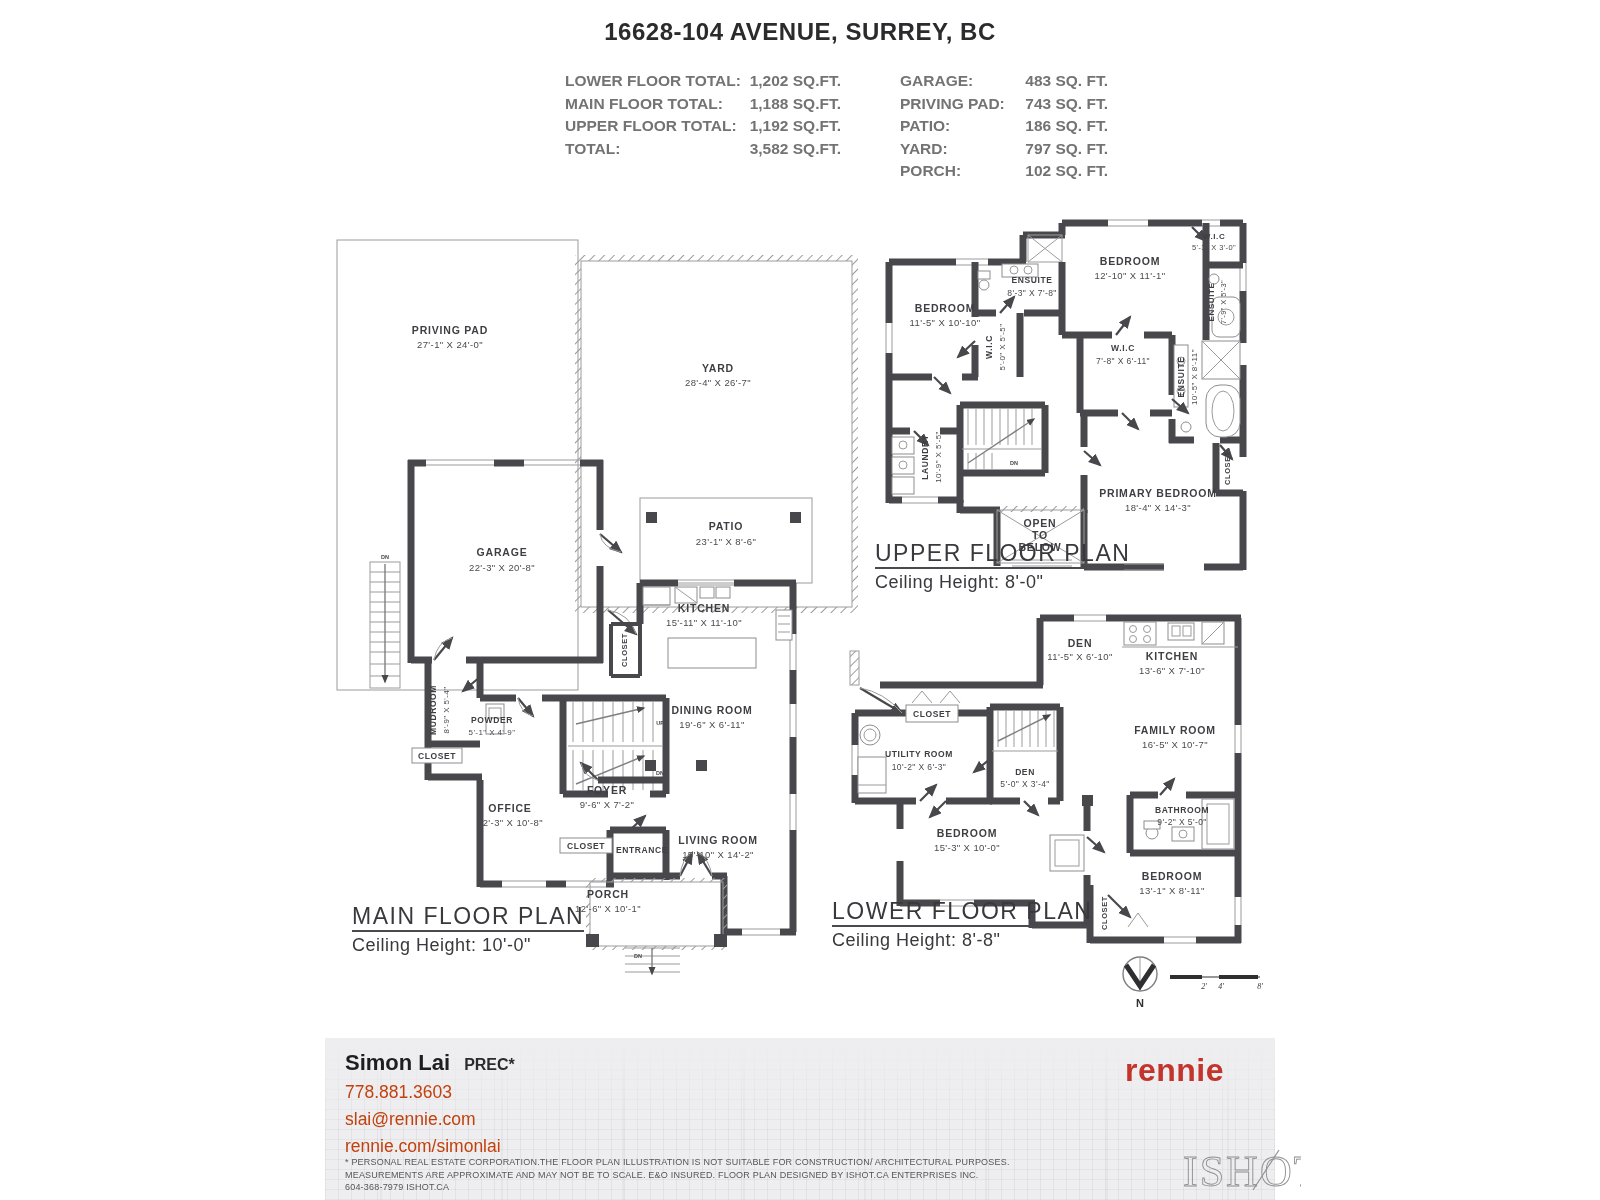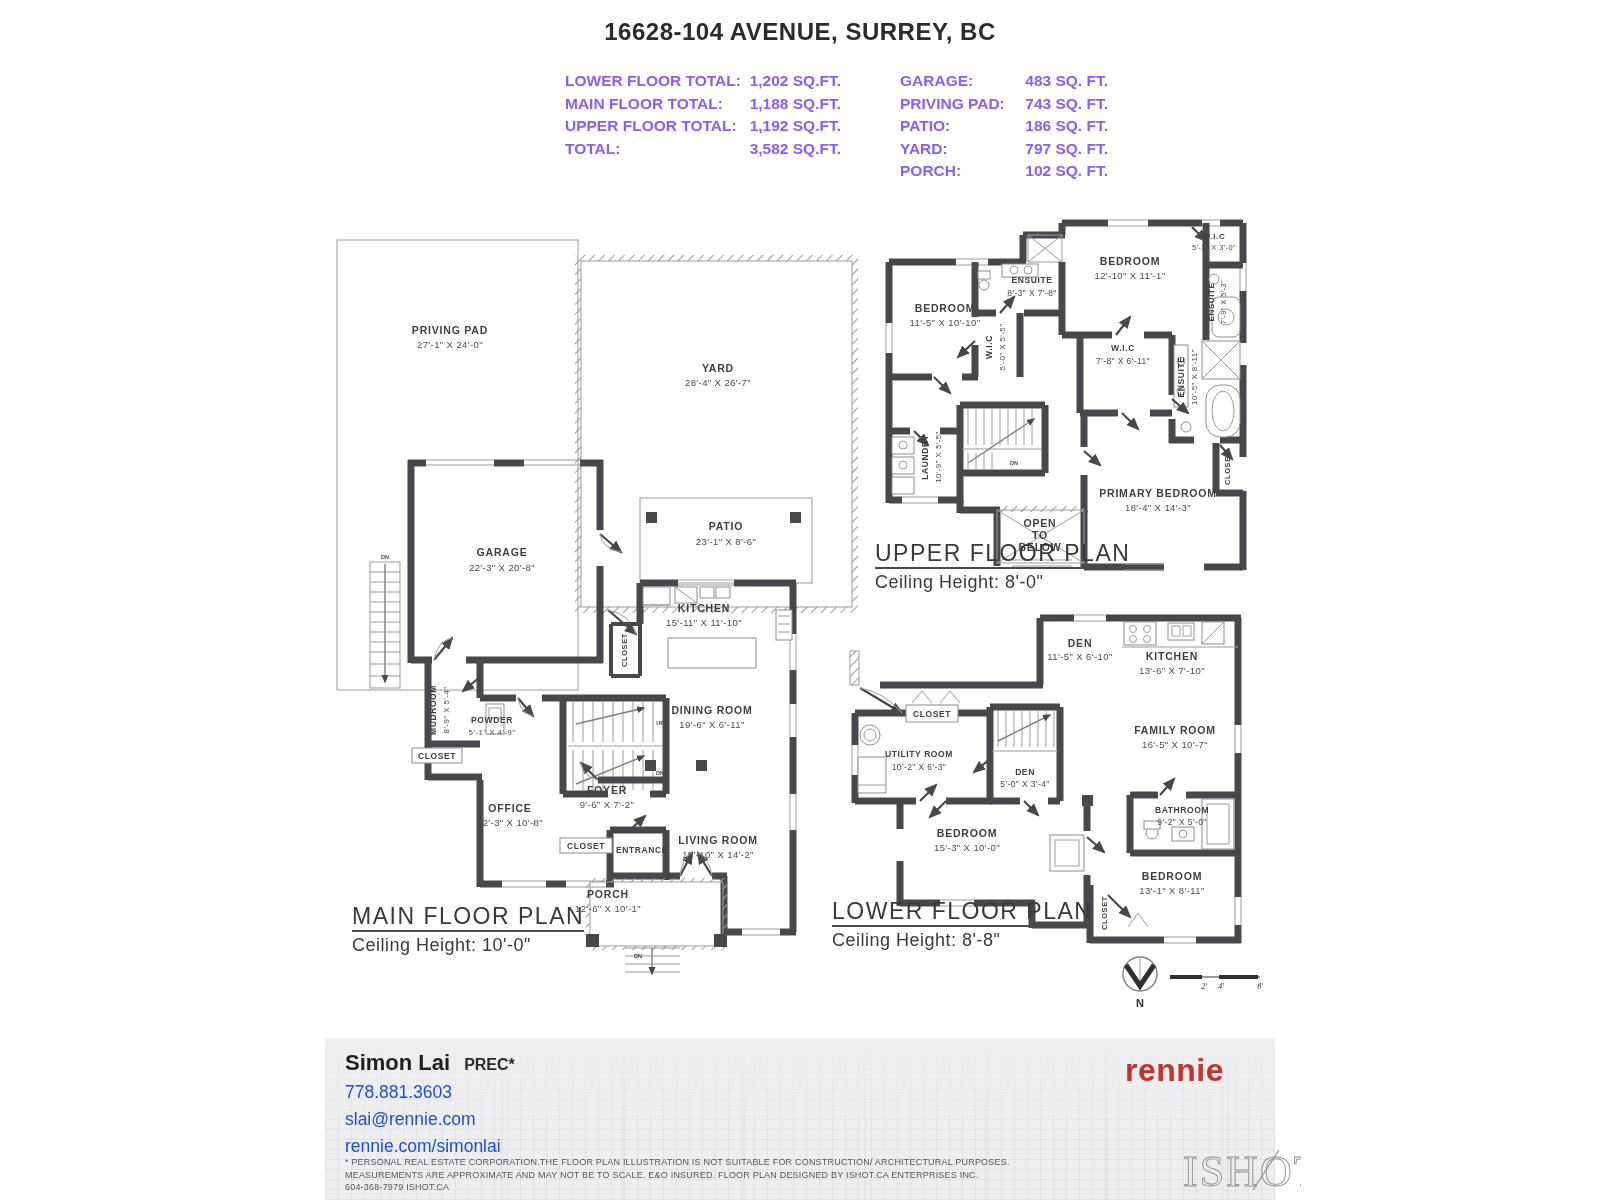--- a/index.html
+++ b/index.html
@@ -3,21 +3,21 @@
 <meta charset="utf-8">
 <style>
   html,body{margin:0;padding:0;background:#fff;}
   .stage{position:relative;width:1600px;height:1200px;background:#ffffff;overflow:hidden;
          font-family:"Liberation Sans",sans-serif;color:#2f2f32;}
   .abs{position:absolute;}
   
   .title{left:420px;top:18px;width:760px;text-align:center;font-size:24px;font-weight:700;
          letter-spacing:.5px;color:#2b2b2e;}
   .sumrow{display:flex;justify-content:space-between;font-size:15.5px;line-height:22.5px;
-          font-weight:600;color:#8b5cf6;align-items:flex-end;}
+          font-weight:600;color:#737373;align-items:flex-end;}
   .sumrow.b{font-weight:700;}
   .sum-left{left:565px;top:70px;width:276px;}
   .sum-right{left:900px;top:70px;width:208px;}
   
   .ptitle{color:#39393d;}
   .ptitle .t1{font-size:23px;letter-spacing:1.5px;font-weight:500;border-bottom:2px solid #4a4a4e;
               padding-bottom:0;white-space:nowrap;}
   .ptitle .t2{font-size:18px;letter-spacing:.5px;margin-top:3px;white-space:nowrap;}
   
   .w{stroke:#48484c;stroke-width:7;fill:none;}
@@ -35,21 +35,21 @@
   .band{left:325px;top:1038px;width:950px;height:162px;background:#eeeef0;}
   .band::after{content:"";position:absolute;inset:0;
     background:
       linear-gradient(180deg,#eeeef0 0%, rgba(238,238,240,0) 62%),
       repeating-linear-gradient(90deg, rgba(70,70,85,.07) 0 1px, transparent 1px 13px),
       repeating-linear-gradient(0deg, rgba(70,70,85,.06) 0 1px, transparent 1px 10px),
       repeating-linear-gradient(90deg, transparent 0 55px, rgba(70,70,85,.05) 55px 57px, transparent 57px 121px);}
   .agent{left:20px;top:12px;position:absolute;z-index:2;}
   .agent .nm{font-size:22px;font-weight:700;color:#1e1e20;}
   .agent .nm .prec{font-size:16px;font-weight:600;margin-left:14px;color:#2b2b2e;}
-  .agent .ln{font-size:17.5px;color:#1d4ed8;margin-top:6px;}
+  .agent .ln{font-size:17.5px;color:#c2410c;margin-top:6px;}
   .disc{left:20px;top:118px;position:absolute;z-index:2;font-size:9px;line-height:12.5px;
         color:#55555a;letter-spacing:.2px;}
   .rennie{position:absolute;left:800px;top:14px;z-index:2;font-size:32px;font-weight:700;
           letter-spacing:.5px;}
   .ishot{position:absolute;left:856px;top:108px;z-index:2;}
 </style>
 </head>
 <body>
 
 <div class="stage">

